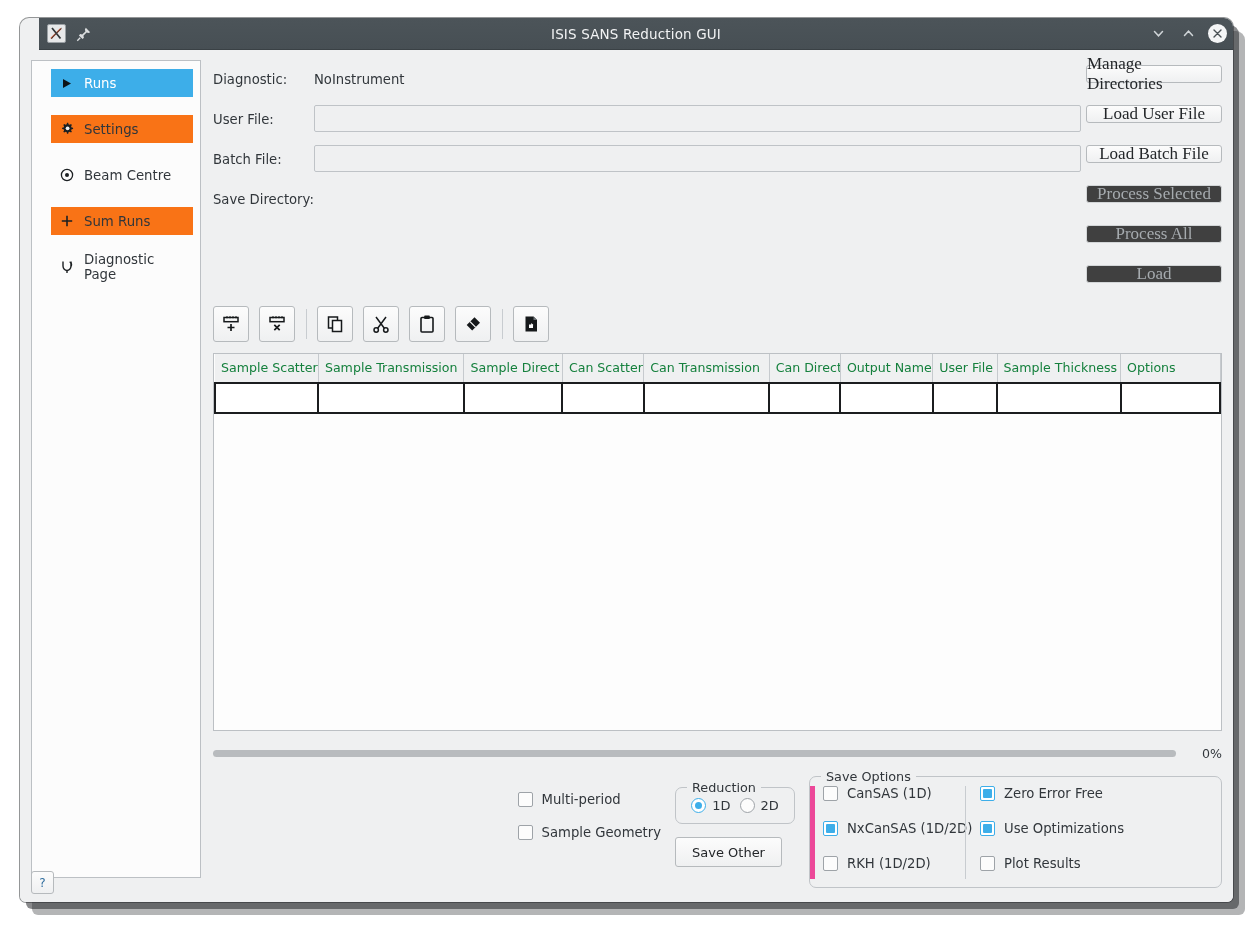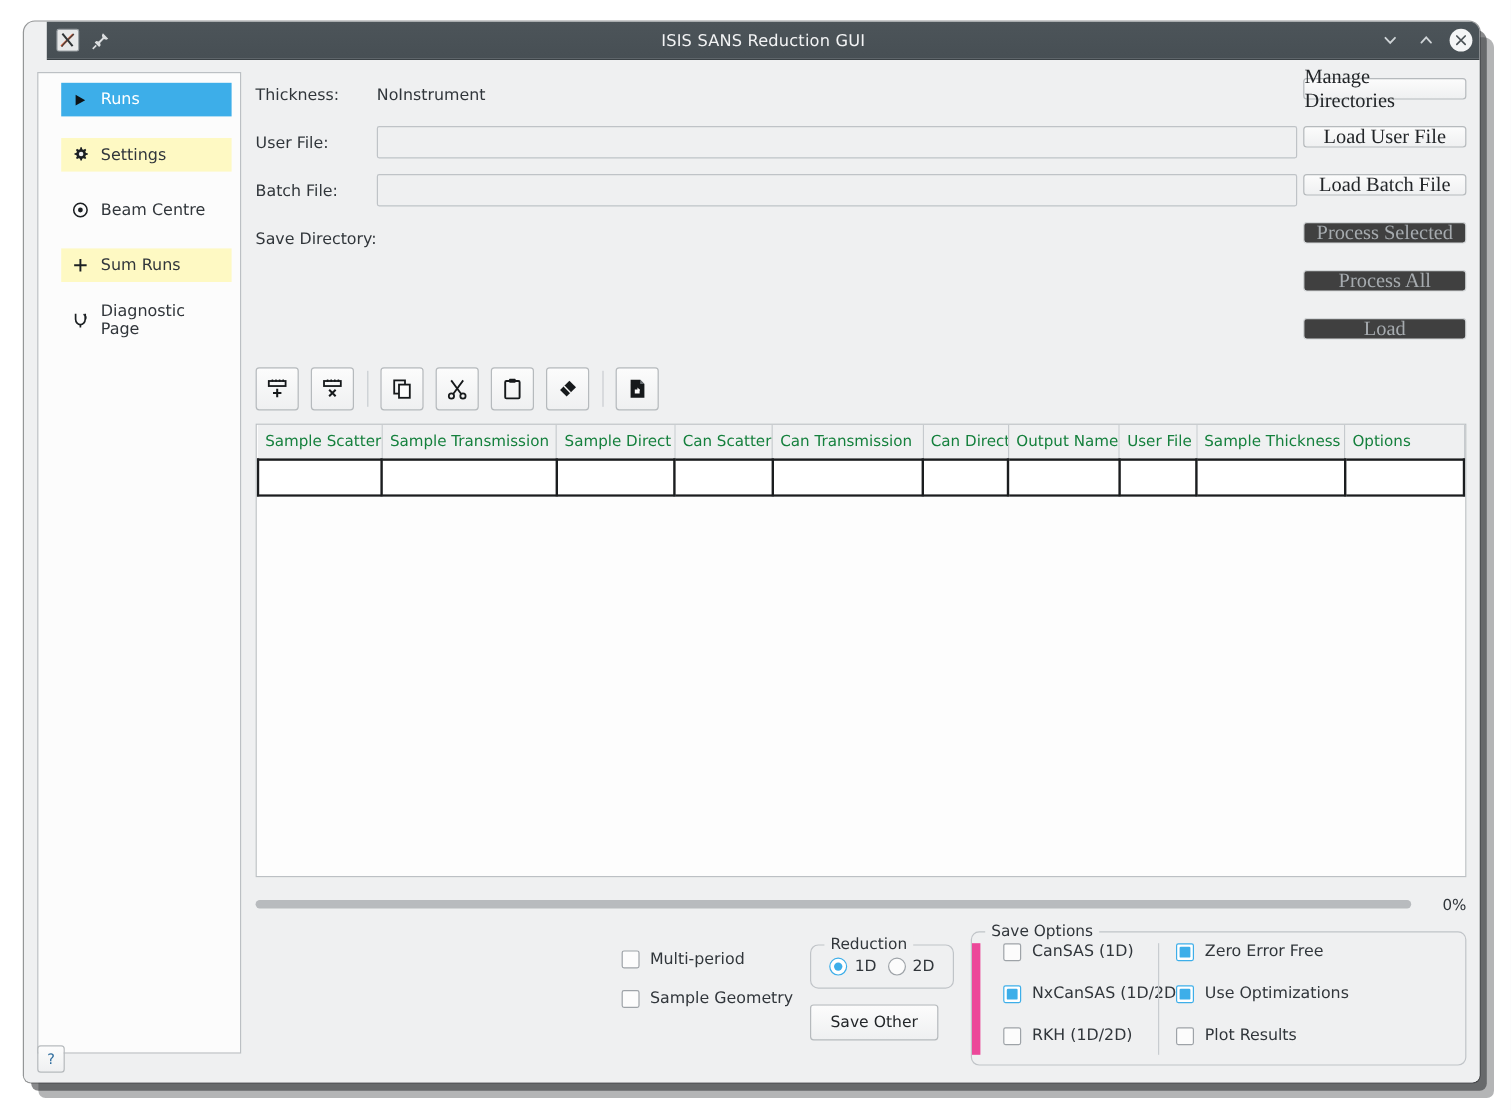--- a/index.html
+++ b/index.html
@@ -113,21 +113,21 @@
   }
   .nav-item .nav-ico {
     width: 14px; height: 14px;
     display: flex; align-items: center; justify-content: center;
     flex: none;
   }
   .nav-item.selected {
     background: #3daee9;
     color: #ffffff;
   }
-  .nav-item.hovered { background: #fef9c3; }
+  .nav-item.hovered { background: #f97316; }
 
   
   #content {
     flex: 1;
     display: flex;
     flex-direction: column;
     padding-left: 12px;
     position: relative;
   }
 
@@ -375,21 +375,21 @@
     display: flex;
     align-items: flex-start;
     padding: 9px 0 0 0;
   }
   .so-col {
     display: flex;
     flex-direction: column;
     justify-content: flex-start;
   }
   .so-col.c1 { width: 103px; gap: 14px; padding-left: 14px; }
-  .so-col.c2 { width: 155px; gap: 20px; padding-left: 19px; border-left: 7px solid #ec4899; height: 93px; }
+  .so-col.c2 { width: 155px; gap: 20px; padding-left: 8px; border-left: 5px solid #ec4899; height: 93px; }
   .so-col.c3 { width: 152px; gap: 20px; padding-left: 14px; border-left: 1px solid #c8ccd0; height: 93px; }
 
   
   #helpbtn {
     position: absolute;
     left: 11px;
     bottom: 8px;
     width: 23px; height: 23px;
     border: 1px solid #b6babd;
     border-radius: 3px;
@@ -491,21 +491,21 @@
         </span>
         <span>Diagnostic Page</span>
       </div>
 
     </div>
 
     <div id="content">
 
       <div id="topform">
 
-        <div class="lbl" style="left:0px; top:12px;">Thickness:</div>
+        <div class="lbl" style="left:0px; top:12px;">Diagnostic:</div>
         <div class="val" style="left:101px; top:12px;">NoInstrument</div>
 
         <div class="lbl" style="left:0px; top:52px;">User File:</div>
         <input class="lineedit" style="left: 101px; top: 45px; width: 767px;" type="text" placeholder="">
 
         <div class="lbl" style="left:0px; top:92px;">Batch File:</div>
         <input class="lineedit" style="left: 101px; top: 85px; width: 767px;" type="text" placeholder="">
 
         <div class="lbl" style="left:0px; top:132px;">Save Directory:</div>
         <div class="val" style="left:101px; top:132px;"></div>

